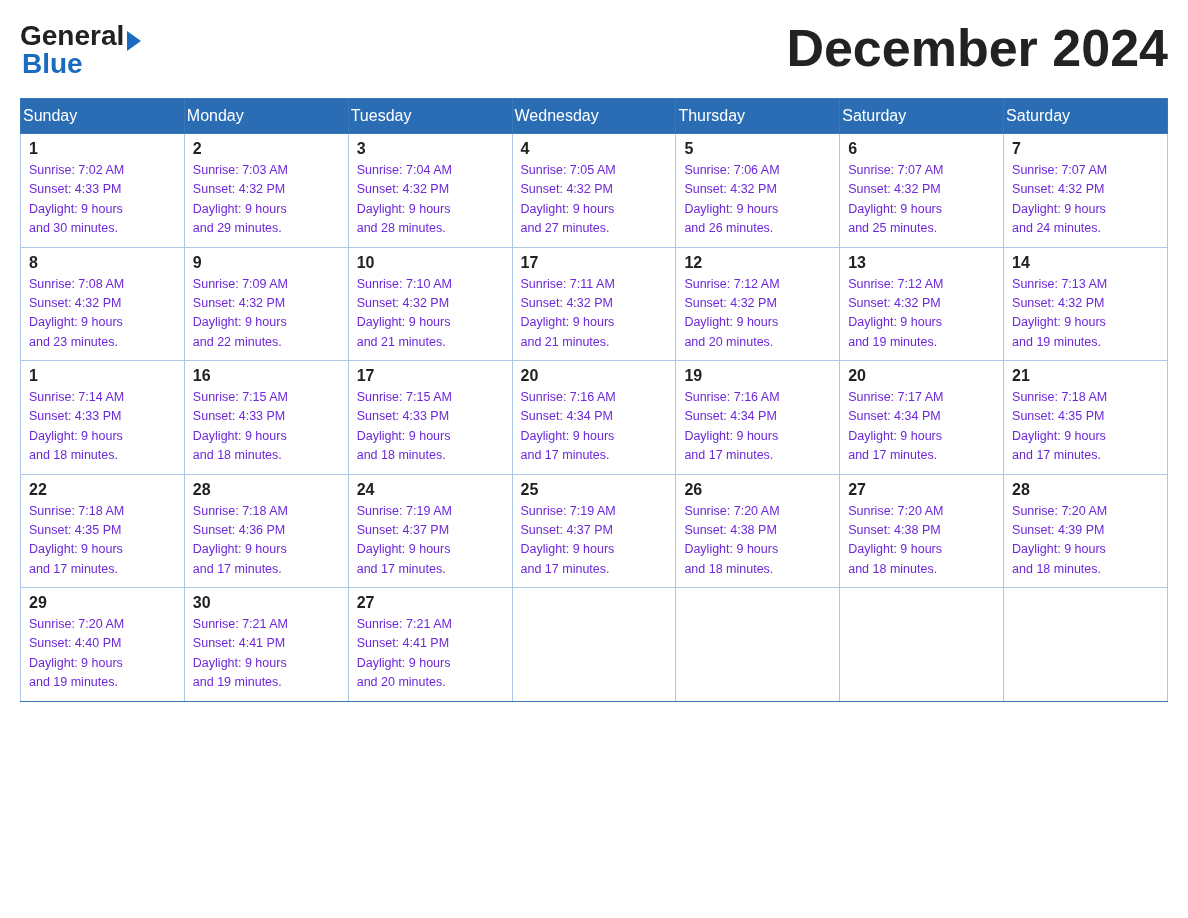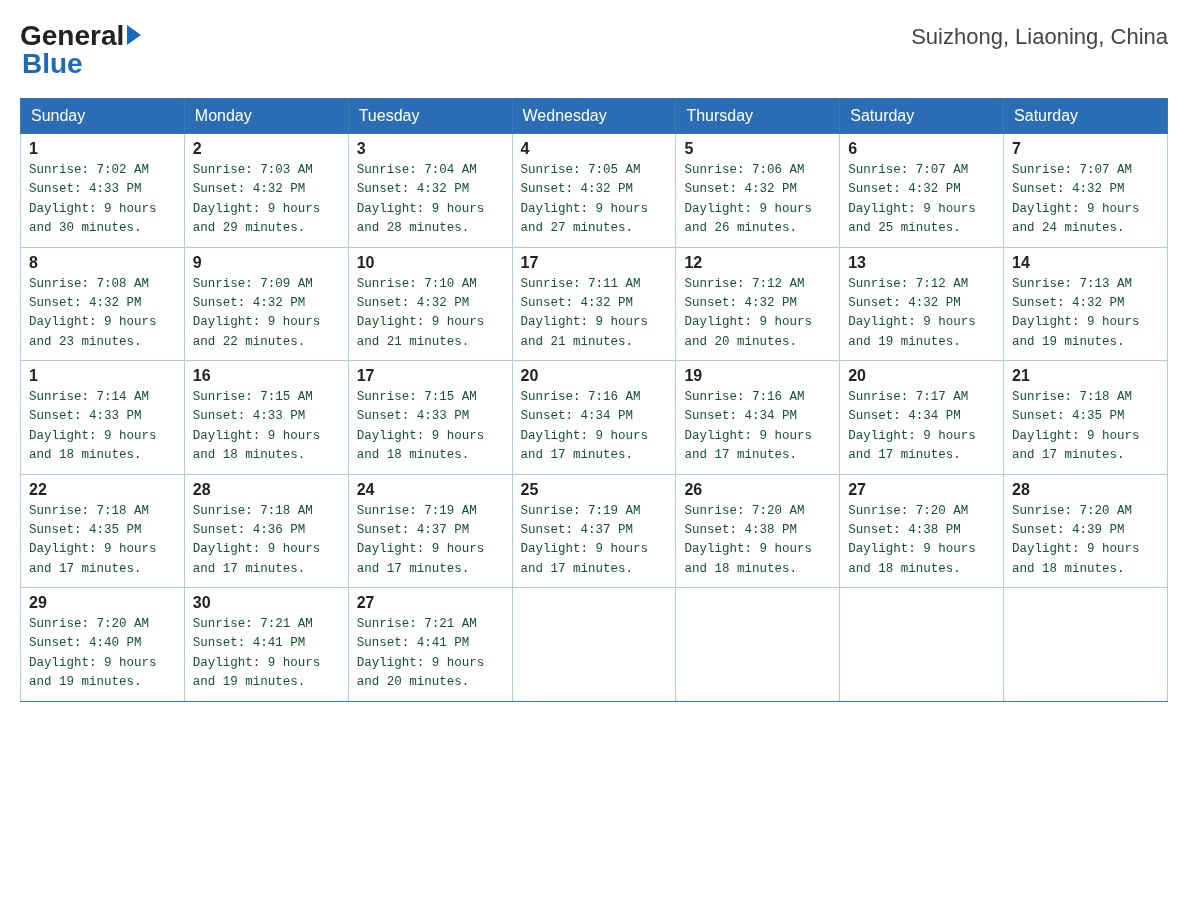--- a/index.html
+++ b/index.html
@@ -38,21 +38,21 @@
     .calendar {
       width: 100%;
       border-collapse: collapse;
       border: 1.5px solid #3a78b5;
     }
     .calendar th {
       background-color: #2a6db5;
       color: #fff;
       font-size: 16px;
       font-weight: normal;
-      padding: 8px 10px;
+      padding: 8px 2px;
       text-align: left;
       border: 1px solid #3a78b5;
     }
     .calendar td {
       vertical-align: top;
       padding: 6px 8px 8px 8px;
       border: 1px solid #b0c8e8;
       width: 14.28%;
       min-height: 90px;
       background: #fff;
@@ -61,31 +61,30 @@
       border-bottom: 1.5px solid #3a78b5;
     }
     .day-num {
       font-size: 16px;
       font-weight: bold;
       color: #222;
       margin-bottom: 3px;
     }
     .day-info {
       font-size: 12.5px;
-      color: #14532d;
+      color: #6d28d9;
       line-height: 1.55;
-      font-family: Liberation Mono, monospace;
     }
     .empty-cell {
       background: #fff;
     }
     
     .logo-row {
       display: flex;
-      align-items: center;
+      align-items: flex-end;
     }
     .logo-text-general {
       font-size: 28px;
       font-weight: bold;
       color: #222;
     }
     .logo-chevron {
       display: inline-block;
       width: 0;
       height: 0;
@@ -117,21 +116,21 @@
   <div class="logo">
     <div class="logo-row">
       <span class="logo-text-general">General</span>
       <span class="logo-chevron"></span>
     </div>
     <div class="logo-bottom-row">
       <span class="logo-text-blue">Blue</span>
     </div>
   </div>
   <div class="title-block">
-    <div class="location-title">Suizhong, Liaoning, China</div>
+    <div class="month-title">December 2024</div>
   </div>
 </div>
 
 <table class="calendar">
   <thead>
     <tr>
     <th>Sunday</th>
         <th>Monday</th>
         <th>Tuesday</th>
         <th>Wednesday</th>

